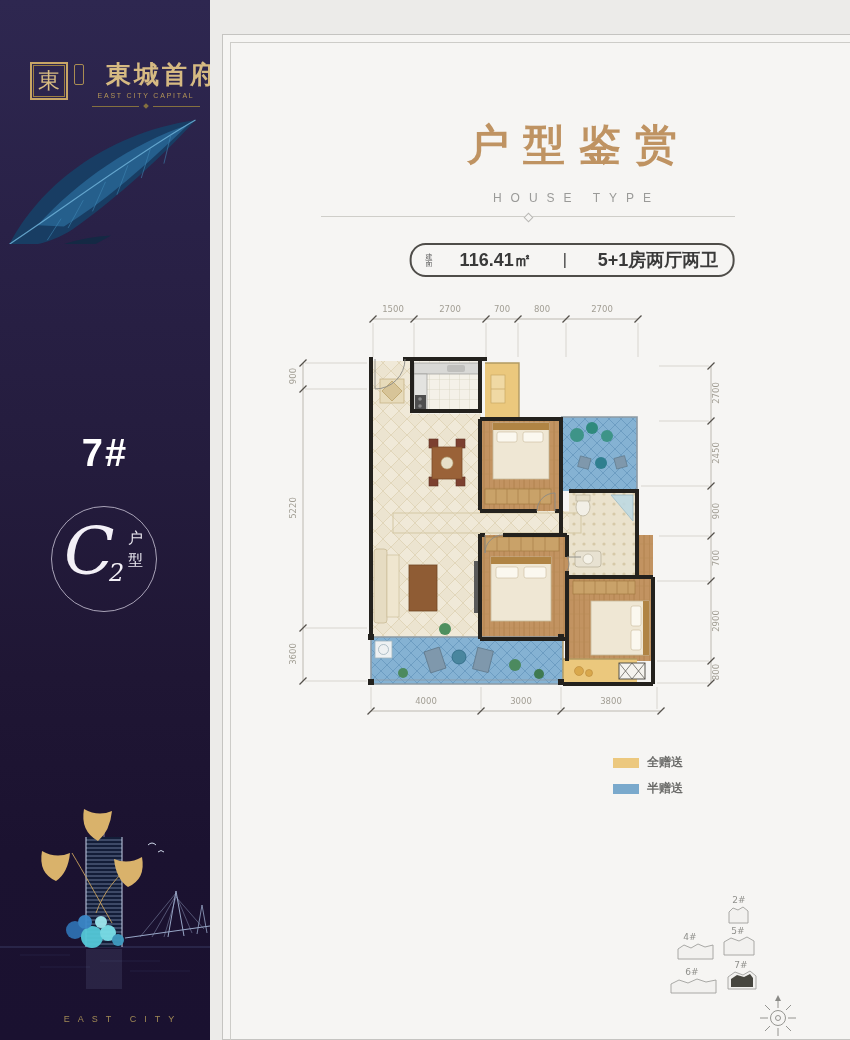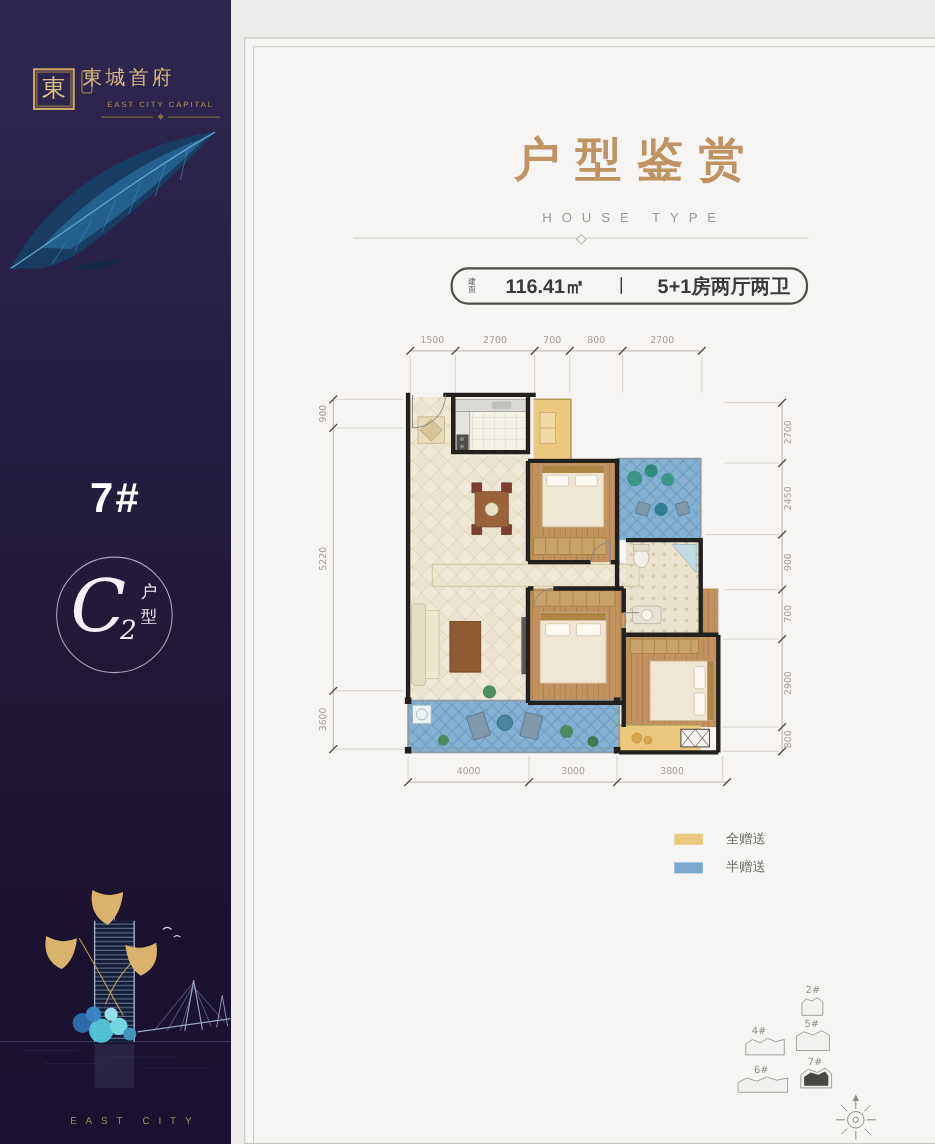--- a/index.html
+++ b/index.html
@@ -7,22 +7,22 @@
   .page{position:relative;width:850px;height:1040px;}
 
   
   .sidebar{position:absolute;left:0;top:0;width:210px;height:1040px;overflow:hidden;
     background:linear-gradient(180deg,#2e2750 0%,#292147 22%,#241c3d 45%,#1f1634 65%,#1b1230 82%,#1a1130 100%);}
   .logo-seal{position:absolute;left:30px;top:62px;width:38px;height:38px;border:2px solid #c7a566;
     display:flex;align-items:center;justify-content:center;box-sizing:border-box;}
   .logo-seal-inner{width:30px;height:30px;border:1px solid #9d7f45;display:flex;align-items:center;justify-content:center;}
   .seal-char{font-family:"DejaVu Serif",serif;font-size:22px;color:#d8bc82;line-height:1;}
   .seal-side-mark{position:absolute;left:74px;top:64px;width:8px;height:19px;border:1px solid #a98c52;border-radius:2px;}
-  .brand{position:absolute;left:75px;top:58px;width:120px;font-family:"DejaVu Serif",serif;font-weight:normal;
-    font-size:18px;color:#d6ba82;letter-spacing:3px;white-space:nowrap;}
+  .brand{position:absolute;left:106px;top:58px;width:120px;font-family:"DejaVu Serif",serif;font-weight:bold;
+    font-size:25px;color:#d6ba82;letter-spacing:3px;white-space:nowrap;}
   .brand-en{position:absolute;left:88px;top:92px;width:116px;text-align:center;font-size:7px;
     letter-spacing:1.8px;color:#b39557;}
   .logo-sub{position:absolute;left:92px;top:104px;width:108px;display:flex;align-items:center;gap:5px;}
   .logo-sub .ln{flex:1;height:1px;background:#84703f;}
   .logo-sub .dm{width:4px;height:4px;background:#84703f;transform:rotate(45deg);}
   .feather{position:absolute;left:0;top:86px;}
   .block-number{position:absolute;left:0;top:432px;width:210px;text-align:center;
     font-size:38px;font-weight:bold;color:#ffffff;letter-spacing:2px;}
   .unit-badge{position:absolute;left:51px;top:506px;width:104px;height:104px;border:1px solid #a9a3b8;border-radius:50%;}
   .unit-letter{position:absolute;left:12px;top:0px;font-family:"DejaVu Serif",serif;font-style:italic;
@@ -51,21 +51,21 @@
     padding:3px 14px;white-space:nowrap;background:transparent;gap:24px;}
   .badge-prefix{display:flex;flex-direction:column;font-size:7px;line-height:7.5px;color:#555;margin-right:3px;}
   .badge-main{font-size:18px;font-weight:bold;color:#3a3a3a;}
   .badge-sep{font-size:16px;font-weight:normal;color:#3a3a3a;margin:0 7px;}
 
   .floor-plan{position:absolute;left:56px;top:264px;}
   svg text{font-family:"DejaVu Sans","Liberation Sans",sans-serif;}
   .dim{font-size:8.5px;fill:#a29e94;}
 
   .legend{position:absolute;left:390px;top:719px;display:flex;flex-direction:column;gap:9px;}
-  .legend-row{display:flex;align-items:center;gap:21px;}
+  .legend-row{display:flex;align-items:center;gap:8px;font-weight:bold;}
   .legend-swatch{width:26px;height:10px;}
   .legend-swatch.full{background:#ecc87e;}
   .legend-swatch.half{background:#7aa9cc;}
   .legend-label{font-size:12px;color:#6b6b69;}
 
   .site-map{position:absolute;left:430px;top:852px;}
   .sm-label{font-size:9px;fill:#90908c;}
 </style>
 </head>
 <body>

